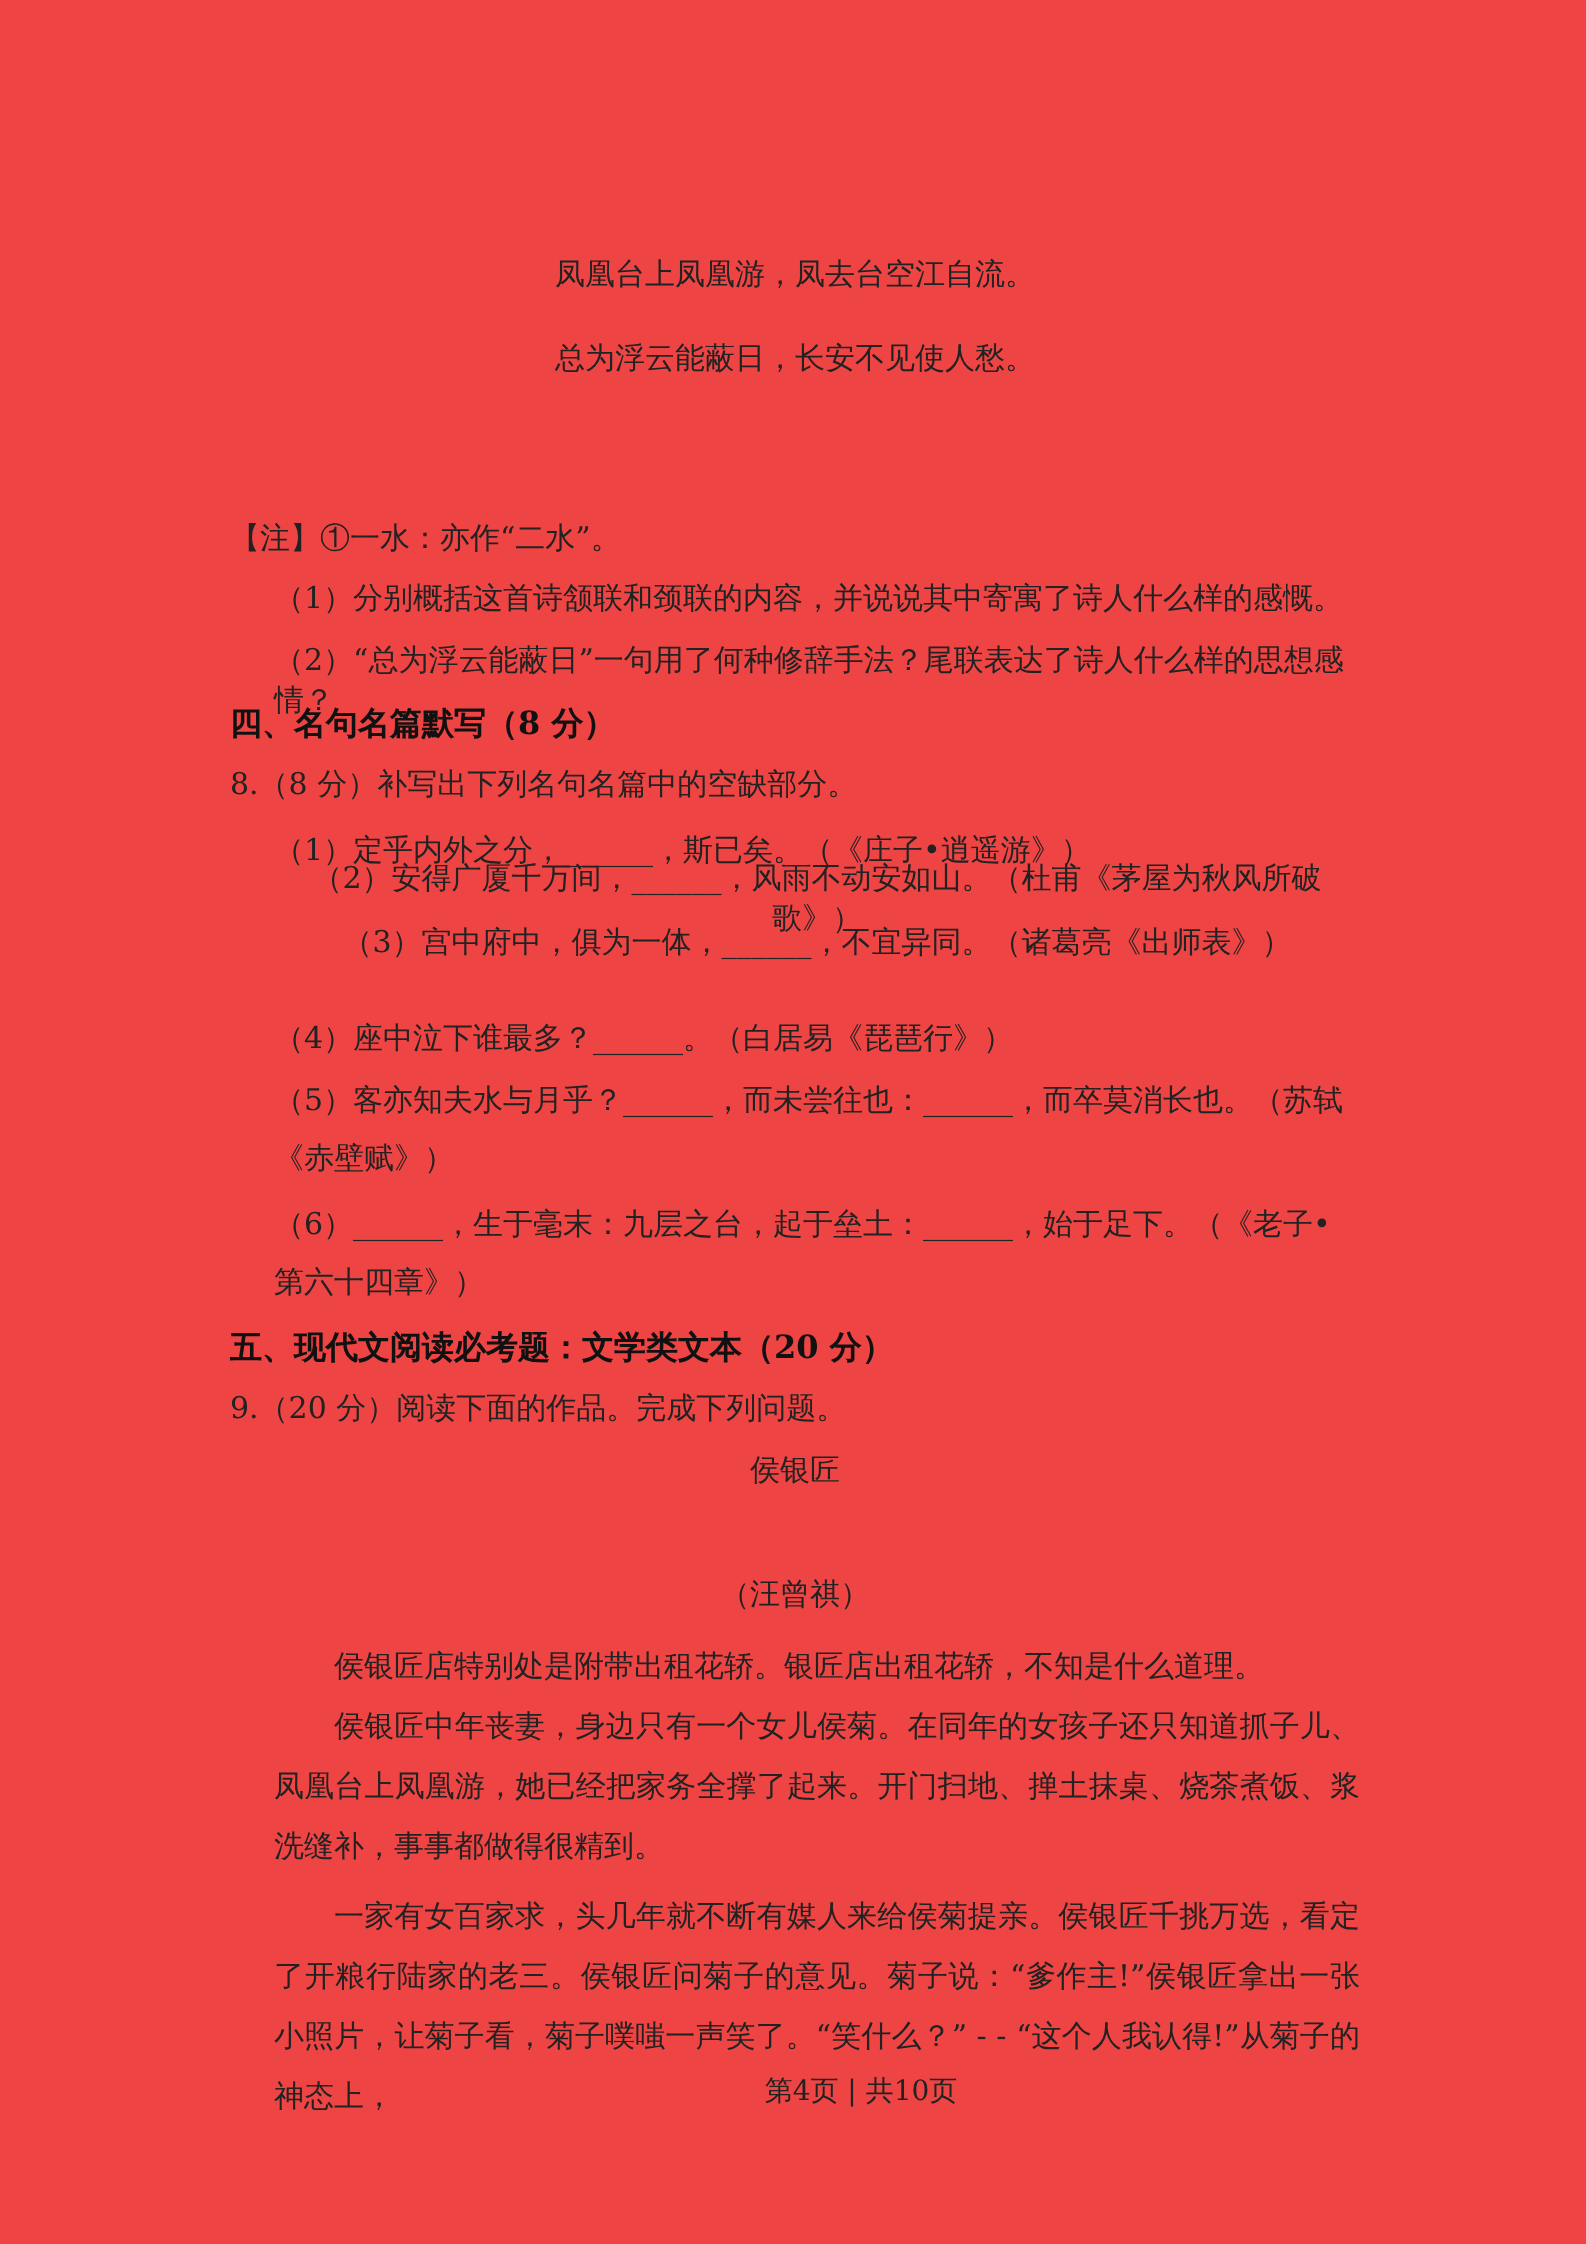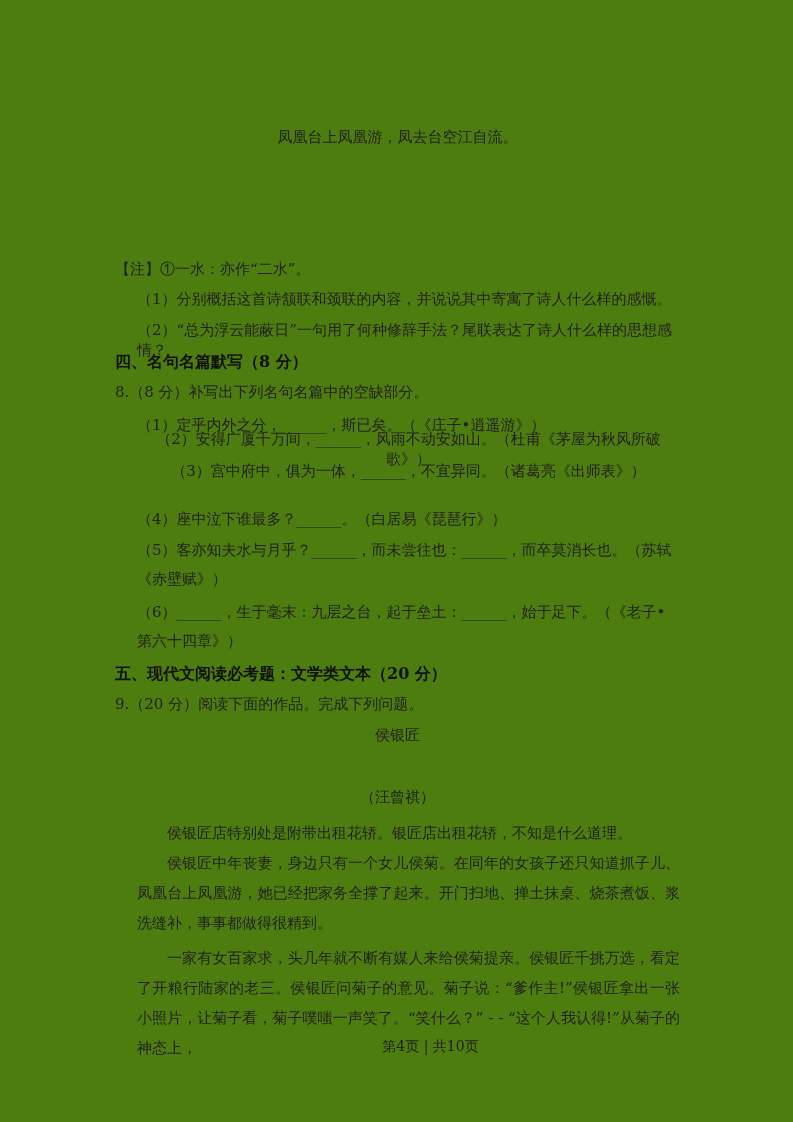--- a/index.html
+++ b/index.html
@@ -1,19 +1,19 @@
 <!DOCTYPE html>
 <html><head>
 <meta charset="utf-8">
 <style>
   html,body{margin:0;padding:0;background:#fff;}
   .page{
     position:relative;
     width:793px;height:1122px;
-    background:#4d7c0f;
+    background:#ef4444;
     font-family:"DejaVu Serif","Liberation Serif",serif;
     color:#222222;
     font-size:15px;
     overflow:hidden;
   }
   .content{position:absolute;left:115px;width:565px;top:0;}
   .block{position:absolute;left:0;right:0;line-height:20px;}
   .indent1{margin-left:22px;width:543px;}
   .poem{top:116px;text-align:center;line-height:42px;}
   .poem-line{white-space:nowrap;}
@@ -43,20 +43,21 @@
   }
 </style>
 </head>
 <body>
 
 <div class="page">
   <div class="content">
 
     <div class="block poem">
       <div class="poem-line">凤凰台上凤凰游，凤去台空江自流。</div>
+      <div class="poem-line">总为浮云能蔽日，长安不见使人愁。</div>
     </div>
 
     <div class="block note">【注】①一水：亦作“二水”。</div>
 
     <div class="block pq1 indent1">（1）分别概括这首诗颔联和颈联的内容，并说说其中寄寓了诗人什么样的感慨。</div>
     <div class="block pq2 indent1">（2）“总为浮云能蔽日”一句用了何种修辞手法？尾联表达了诗人什么样的思想感情？</div>
 
     <div class="block h4">四、名句名篇默写（8 分）</div>
     <div class="block q8">8.（8 分）补写出下列名句名篇中的空缺部分。</div>
 

